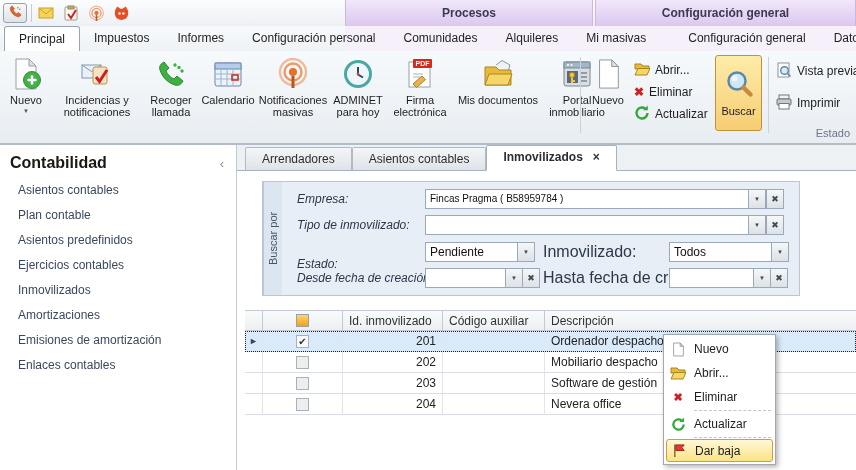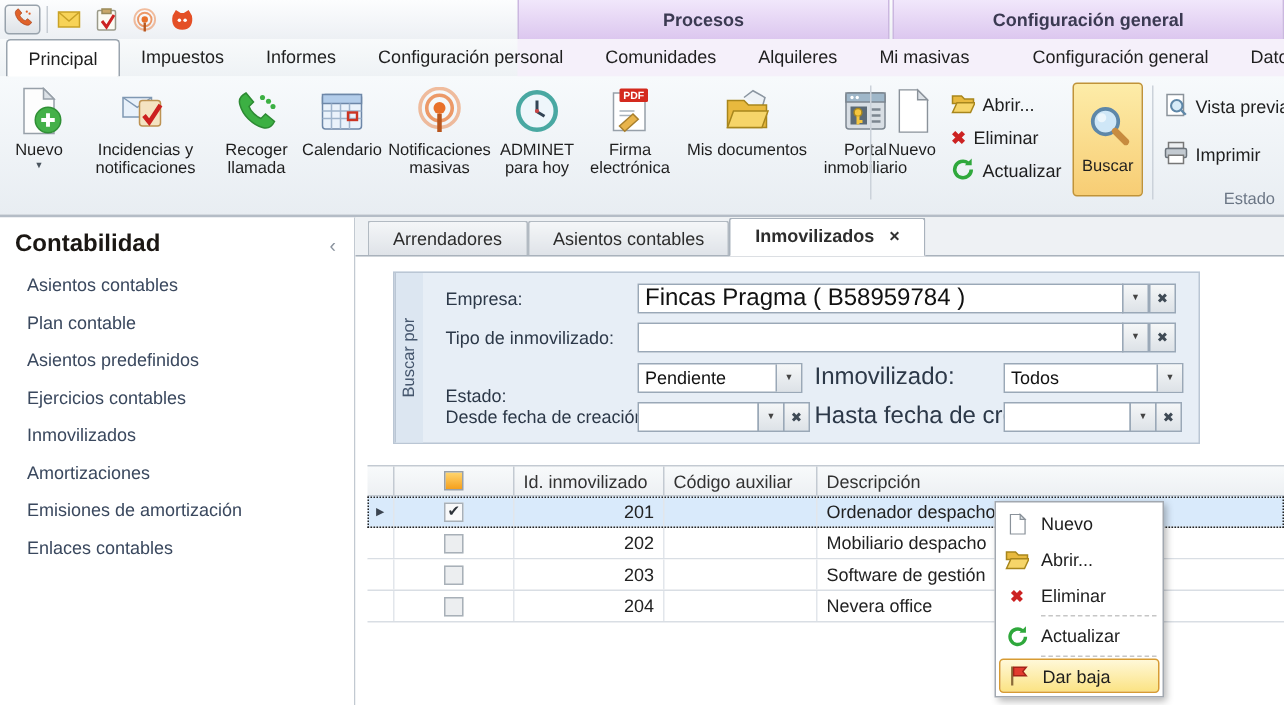--- a/index.html
+++ b/index.html
@@ -66,24 +66,24 @@
     border-radius:2px 2px 0 0; }
   .doctab.active { background:#fff; font-weight:bold; height:26px; margin-bottom:-1px;
     border-color:#a9b2bc; border-bottom:1px solid #fff; z-index:2; position:relative; }
   .doctab .close { margin-left:10px; font-weight:bold; color:#333; }
   
   .spanel { position:absolute; left:25px; top:36px; width:538px; height:115px;
     background:#e7eef6; border:1px solid #bac6d4; }
   .bpstrip { position:absolute; left:0; top:0; bottom:0; width:19px; background:#dce6f1;
     border-right:1px solid #bac6d4; display:flex; align-items:center; justify-content:center;
     writing-mode:vertical-rl; transform:rotate(180deg); color:#45566d; font-size:11px; }
-  .flabel { position:absolute; left:34px; font-size:12px; color:#2c3848; line-height:20px; white-space:nowrap; }
+  .flabel { position:absolute; left:34px; font-size:12px; color:#2c3848; line-height:20px; white-space:nowrap;font-style:italic; }
   .flabel2 { position:absolute; left:280px; font-size:16px; color:#2c3848; line-height:20px; white-space:nowrap; }
   .fbox { position:absolute; height:20px; background:#fff; border:1px solid #9aa8b7;
-    font-size:16px; line-height:18px; padding:0 4px; color:#111; overflow:hidden; white-space:nowrap; }
+    font-size:10px; line-height:18px; padding:0 4px; color:#111; overflow:hidden; white-space:nowrap; }
   .fbtn { position:absolute; height:20px; width:18px; border:1px solid #9aa8b7; margin-left:-1px;
     background:linear-gradient(#f5f7f8,#dde2e7); display:flex; align-items:center; justify-content:center; }
   .fbtn .ar { font-size:6px; color:#444; }
   .fbtn .xx { font-size:9px; color:#3f4a55; }
   .combo { position:absolute; height:20px; background:#fff; border:1px solid #9aa8b7;
     font-size:12px; line-height:18px; padding:0 4px; color:#111; }
   .combo .ar { position:absolute; right:0; top:0; width:17px; height:18px;
     background:linear-gradient(#f5f7f8,#dde2e7); border-left:1px solid #9aa8b7;
     display:flex; align-items:center; justify-content:center; font-size:6px; color:#444; }
   

